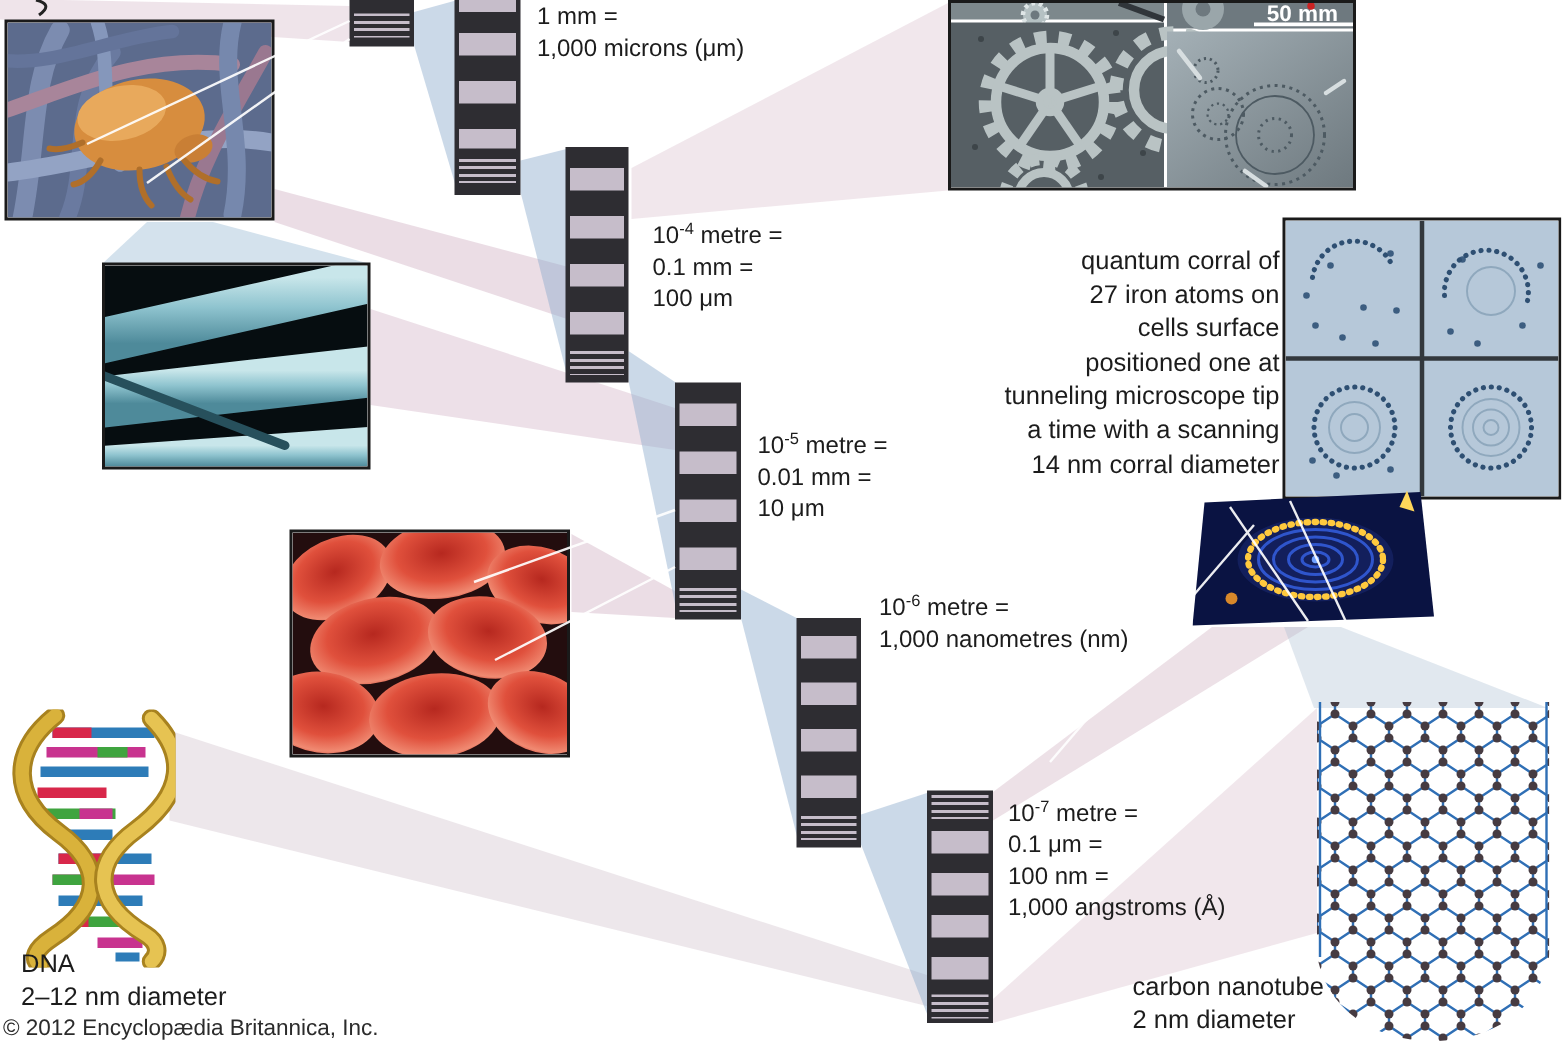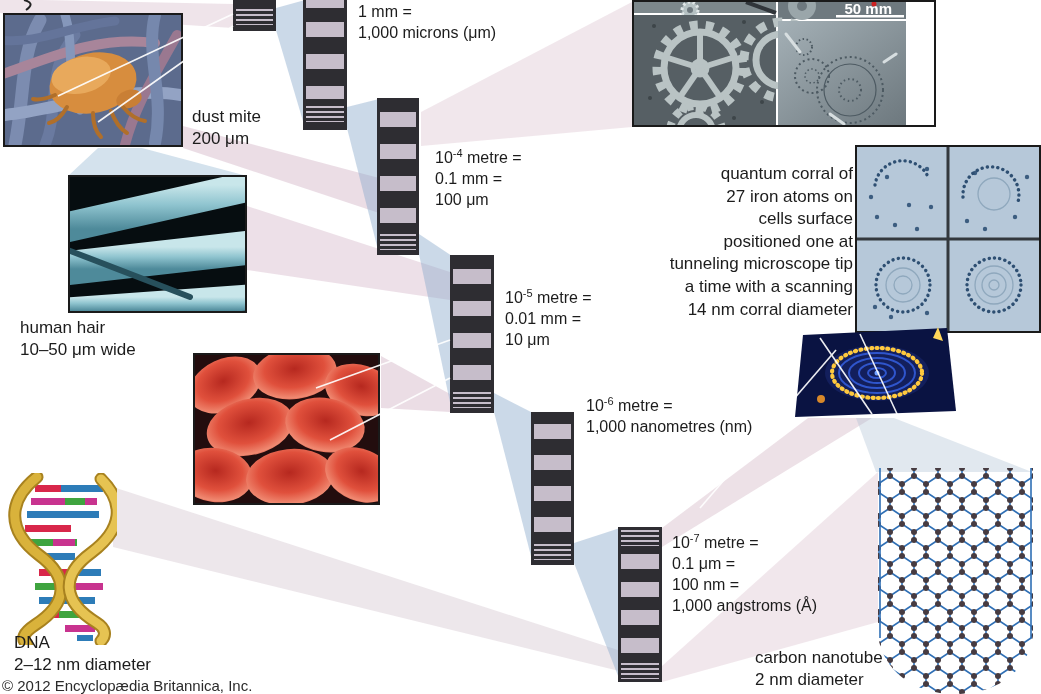--- a/index.html
+++ b/index.html
@@ -144,47 +144,39 @@
         <g stroke="#b06f2a" stroke-width="4" fill="none" stroke-linecap="round">
           <path d="M118,92 q10,12 22,14"></path>
           <path d="M106,96 q6,16 16,22"></path>
           <path d="M88,98 q0,16 8,24"></path>
           <path d="M62,92 q-8,14 -18,16"></path>
           <path d="M50,80 q-14,6 -22,4"></path>
         </g>
       </g>
     </svg>
   </div>
-  <div class="caption lines" style="left:192px;top:106px">
-      <div><span>dust mite</span></div>
-      <div><span>200 μm</span></div>
-    </div>
 
   <div class="photo" style="left:68px;top:175px;width:179px;height:138px">
     <svg width="175" height="134" viewBox="0 0 175 134">
       <rect width="175" height="134" fill="#060d10"></rect>
       <defs>
         <linearGradient id="hairg" x1="0" y1="0" x2="0" y2="1">
           <stop offset="0" stop-color="#c8e6ea"></stop>
             <stop offset="0.45" stop-color="#8fc4cf"></stop>
             <stop offset="1" stop-color="#4e8a9a"></stop>
         </linearGradient>
       </defs>
       <g stroke-linecap="round">
         <path d="M-10,52 L185,8" stroke="url(#hairg)" stroke-width="30"></path>
         <path d="M-10,92 L185,70" stroke="url(#hairg)" stroke-width="34"></path>
         <path d="M-10,134 L185,120" stroke="url(#hairg)" stroke-width="26"></path>
         <path d="M-10,70 L120,120" stroke="#27505c" stroke-width="6"></path>
       </g>
     </svg>
   </div>
-  <div class="caption lines" style="left:20px;top:317px">
-      <div><span>human hair</span></div>
-      <div><span>10–50 μm wide</span></div>
-    </div>
 
   <div class="photo" style="left:193px;top:353px;width:187px;height:152px">
     <svg width="183" height="148" viewBox="0 0 183 148">
       <rect width="183" height="148" fill="#230d0e"></rect>
       <defs>
         <radialGradient id="rbc" cx="0.5" cy="0.42" r="0.65">
           <stop offset="0" stop-color="#b6281f"></stop>
             <stop offset="0.55" stop-color="#e0503c"></stop>
             <stop offset="0.85" stop-color="#f08a72"></stop>
             <stop offset="1" stop-color="#c23527"></stop>
@@ -233,21 +225,21 @@
         <path d="M96,6 C120,30 118,56 86,80 C56,102 56,128 92,150 C100,155 102,162 96,168" stroke="#a8821f" stroke-width="13"></path>
         <path d="M96,6 C120,30 118,56 86,80 C56,102 56,128 92,150 C100,155 102,162 96,168" stroke="#e6c352" stroke-width="9"></path>
       </g>
     </svg>
   </div>
   <div class="caption lines" style="left:14px;top:632px">
       <div><span>DNA</span></div>
       <div><span>2–12 nm diameter</span></div>
     </div>
 
-  <div class="photo" style="left:632px;top:0;width:304px;height:127px">
+  <div class="photo" style="left:632px;top:0;width:272px;height:127px">
     <svg width="272" height="123" viewBox="0 0 272 123">
       <defs>
         <linearGradient id="metal" x1="0" y1="0" x2="1" y2="1">
           <stop offset="0" stop-color="#a4b0b6"></stop>
             <stop offset="1" stop-color="#6d787e"></stop>
         </linearGradient>
       </defs>
 
       <rect x="0" y="0" width="142" height="11" fill="#7d888c"></rect>
       <g stroke="#dfe6e7" fill="#b5c1c3">

